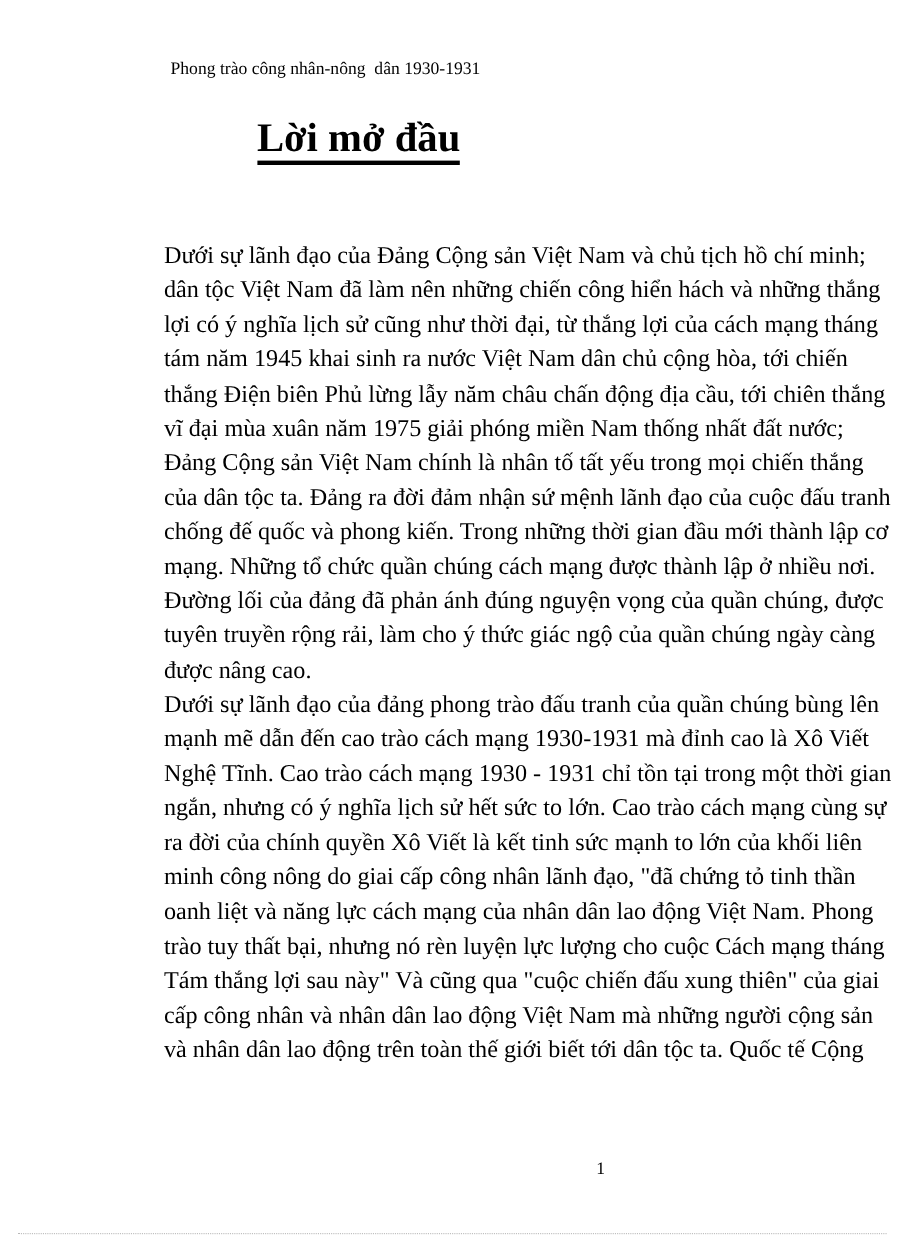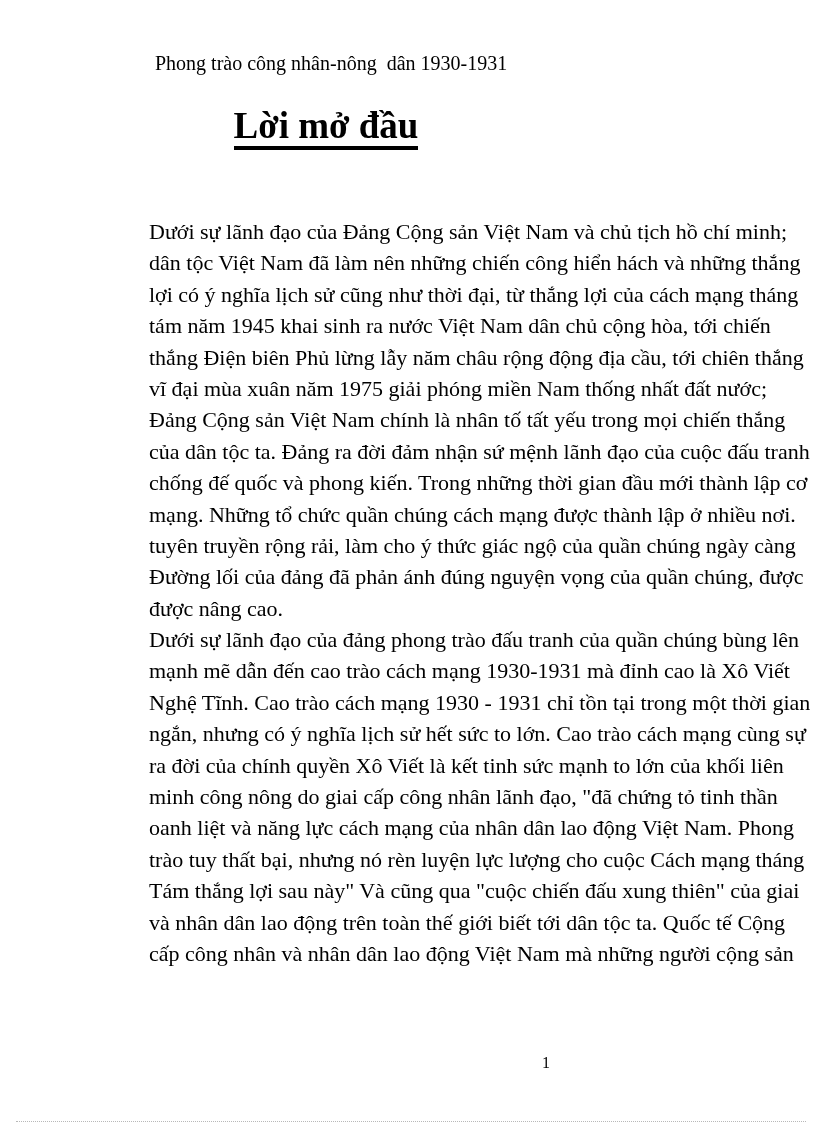--- a/index.html
+++ b/index.html
@@ -19,21 +19,21 @@
       position: absolute;
       left: 0; top: 0;
       width: 816px;
       height: 1123px;
       background: #ffffff;
     }
     .running-header {
       position: absolute;
       left: 155px;
       top: 54px;
-      font-size: 20px;
+      font-size: 16px;
       line-height: 18px;
       white-space: pre;
     }
     .title {
       position: absolute;
       left: 0;
       width: 648px;
       top: 104px;
       text-align: center;
       padding-left: 0;
@@ -94,41 +94,41 @@
   <h1 class="title">
     <span>Lời mở đầu</span>
   </h1>
 
   <div class="body-text">
     <div>
       <span class="line">Dưới sự lãnh đạo của Đảng Cộng sản Việt Nam và chủ tịch hồ chí minh;</span>
       <span class="line">dân tộc Việt Nam đã làm nên những chiến công hiển hách và những thắng</span>
       <span class="line">lợi có ý nghĩa lịch sử cũng như thời đại, từ thắng lợi của cách mạng tháng</span>
       <span class="line">tám năm 1945 khai sinh ra nước Việt Nam dân chủ cộng hòa, tới chiến</span>
-      <span class="line">thắng Điện biên Phủ lừng lẫy năm châu rộng động địa cầu, tới chiên thắng</span>
+      <span class="line">thắng Điện biên Phủ lừng lẫy năm châu chấn động địa cầu, tới chiên thắng</span>
       <span class="line">vĩ đại mùa xuân năm 1975 giải phóng  miền Nam thống nhất đất nước;</span>
       <span class="line">Đảng Cộng sản Việt Nam chính là nhân tố tất yếu trong mọi chiến thắng</span>
       <span class="line">của dân tộc ta. Đảng ra đời đảm nhận sứ mệnh lãnh đạo của cuộc đấu tranh</span>
       <span class="line">chống đế quốc và phong kiến. Trong những thời gian đầu mới thành lập cơ</span>
       <span class="line">mạng. Những tổ chức quần chúng cách mạng được thành lập ở nhiều nơi.</span>
+      <span class="line">Đường lối của đảng đã phản ánh đúng nguyện vọng của quần chúng, được</span>
       <span class="line">tuyên truyền rộng rải, làm cho ý thức giác ngộ của quần chúng ngày càng</span>
-      <span class="line">Đường lối của đảng đã phản ánh đúng nguyện vọng của quần chúng, được</span>
       <span class="line last">được nâng cao.</span>
     </div>
     <div>
       <span class="line">Dưới sự lãnh đạo của đảng phong trào đấu tranh của quần chúng bùng lên</span>
       <span class="line">mạnh mẽ dẫn đến cao trào cách mạng 1930-1931 mà đỉnh cao là Xô Viết</span>
       <span class="line">Nghệ Tĩnh. Cao trào cách mạng 1930 - 1931 chỉ tồn tại trong một thời gian</span>
       <span class="line">ngắn, nhưng có ý nghĩa lịch sử hết sức to lớn. Cao trào cách mạng cùng sự</span>
       <span class="line">ra đời của chính quyền Xô Viết là kết tinh sức mạnh to lớn của khối liên</span>
       <span class="line">minh công nông do giai cấp công nhân lãnh đạo, "đã chứng tỏ tinh thần</span>
       <span class="line">oanh liệt và năng lực cách mạng của nhân dân lao động Việt Nam. Phong</span>
       <span class="line">trào tuy thất bại, nhưng nó rèn luyện lực lượng cho cuộc Cách mạng tháng</span>
       <span class="line">Tám thắng lợi sau này"   Và cũng qua "cuộc chiến đấu xung thiên" của giai</span>
+      <span class="line">cấp công nhân và nhân dân lao động Việt Nam mà những người cộng sản</span>
       <span class="line">và nhân dân lao động trên toàn thế giới biết tới dân tộc ta. Quốc tế Cộng</span>
-      <span class="line">cấp công nhân và nhân dân lao động Việt Nam mà những người cộng sản</span>
     </div>
   </div>
 
   <div class="page-number">1</div>
 
   <div class="page-border"></div>
 </div>
 
 </body></html>

